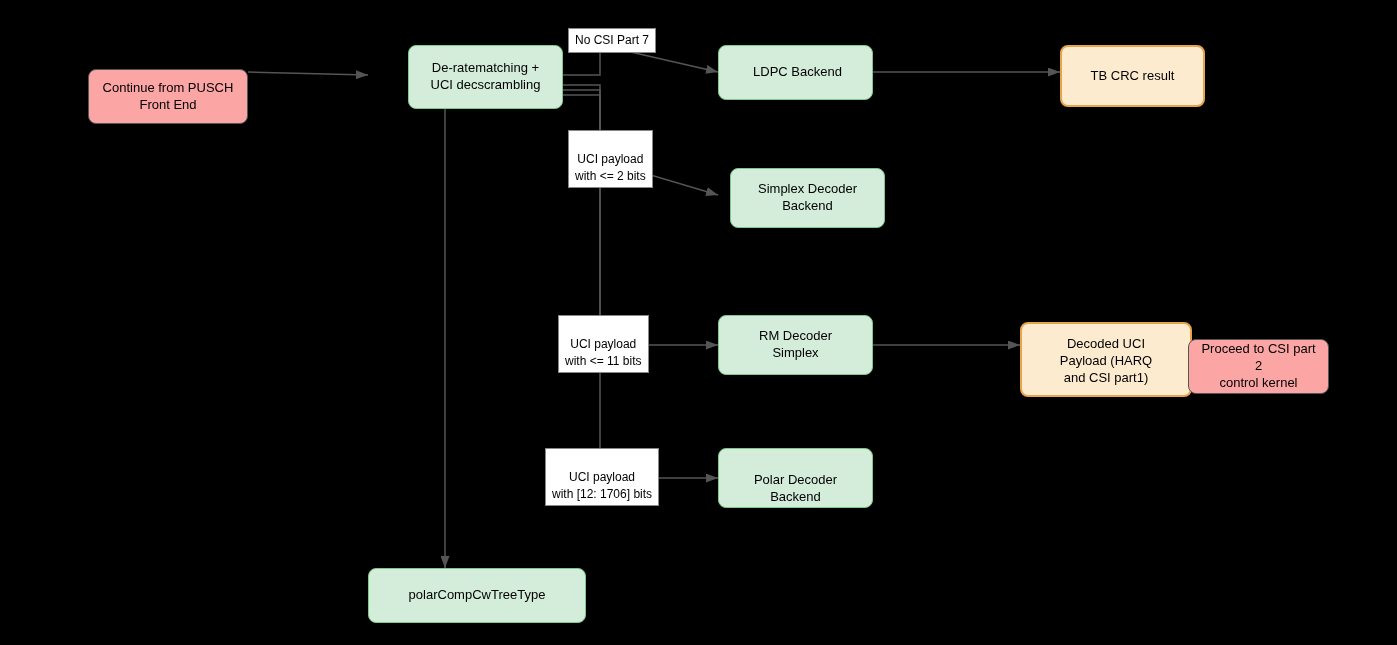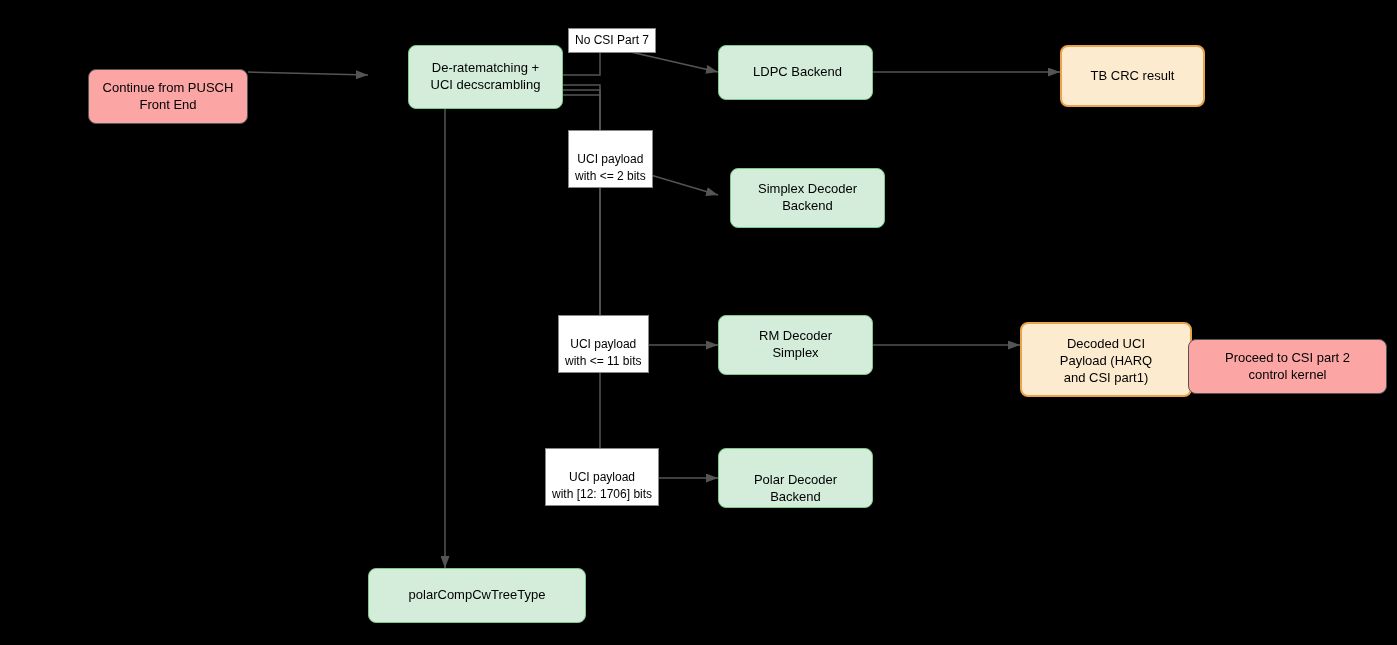--- a/index.html
+++ b/index.html
@@ -126,21 +126,21 @@
     <span style="white-space:pre-line;">RM Decoder
 Simplex</span>
   </div>
 
   <div class="node node-orange" style="left:1020px; top:322px; width:172px; height:75px;align-items:flex-end;">
     <span style="white-space:pre-line;">Decoded UCI
 Payload (HARQ
 and CSI part1)</span>
   </div>
 
-  <div class="node node-white" style="left:1188px; top:315px; width:199px; height:55px;">
+  <div class="node node-white" style="left:1188px; top:315px; width:141px; height:55px;">
     <span style="white-space:pre-line;">Proceed to CSI part 2
 control kernel</span>
   </div>
 
   <div class="node node-green" style="left:718px; top:448px; width:155px; height:60px;">
     <span style="white-space:pre-line;margin-top:21px;">Polar Decoder
 Backend</span>
   </div>
 
   <div class="node node-green" style="left:368px; top:568px; width:218px; height:55px;">

